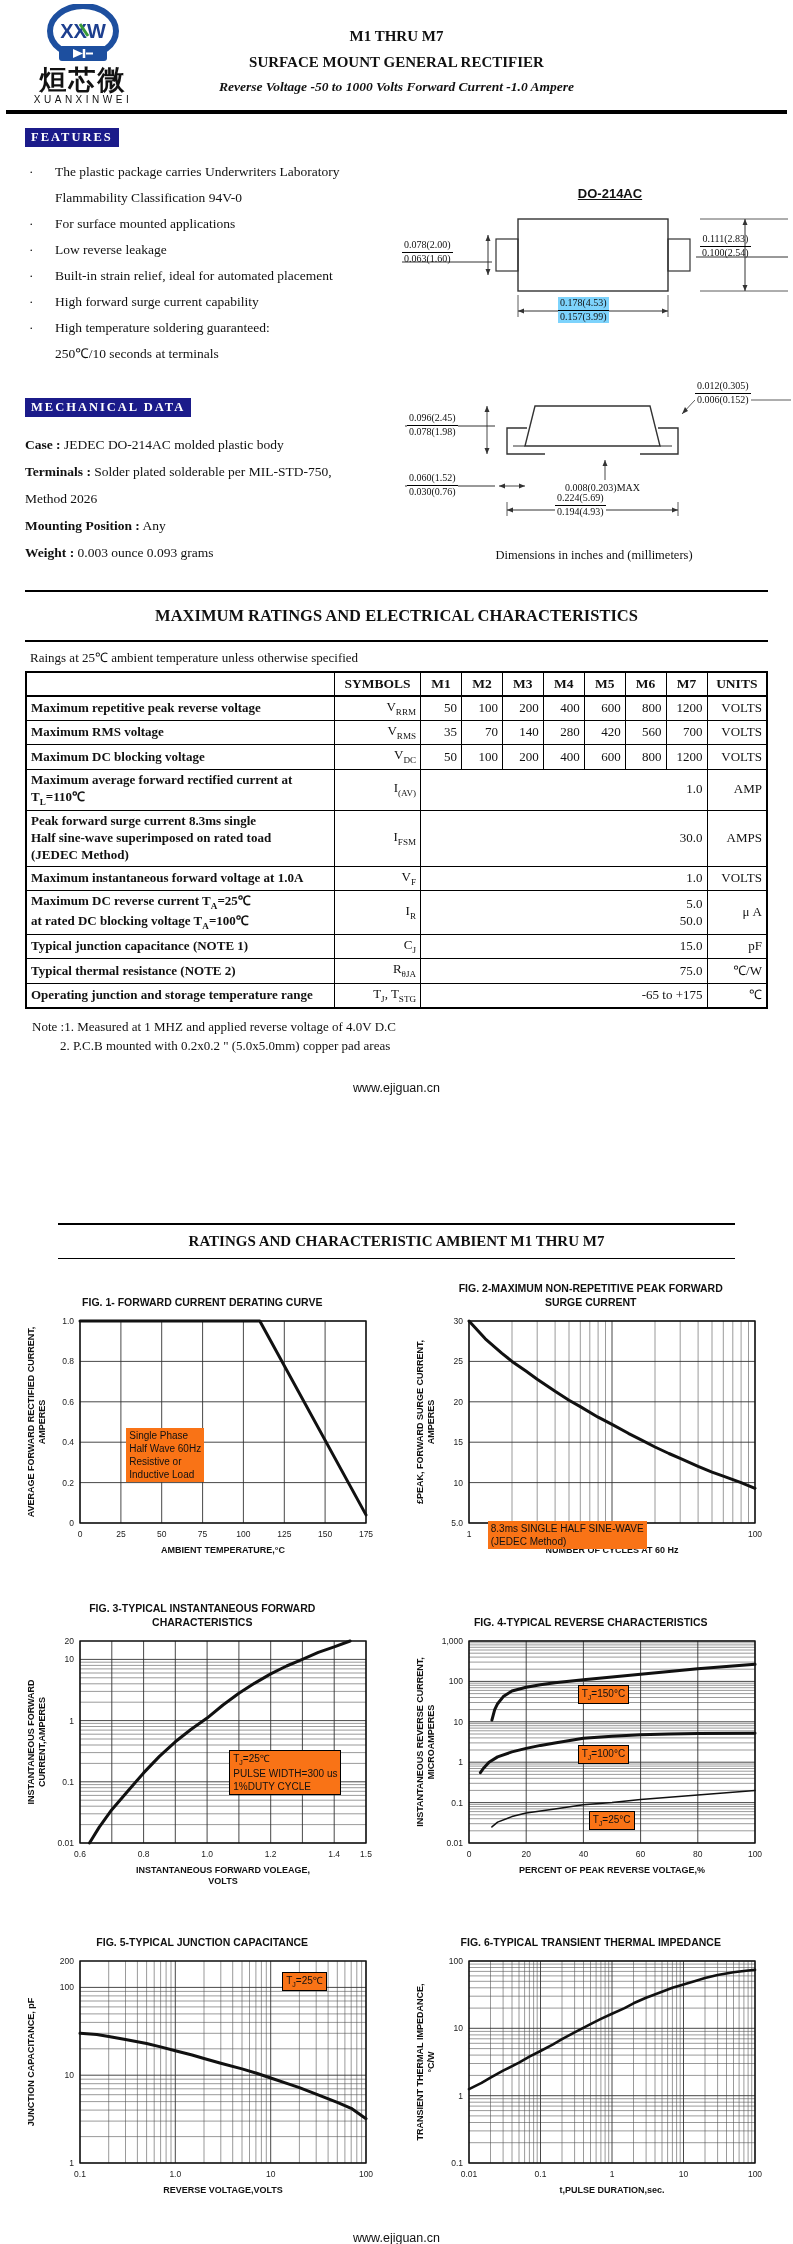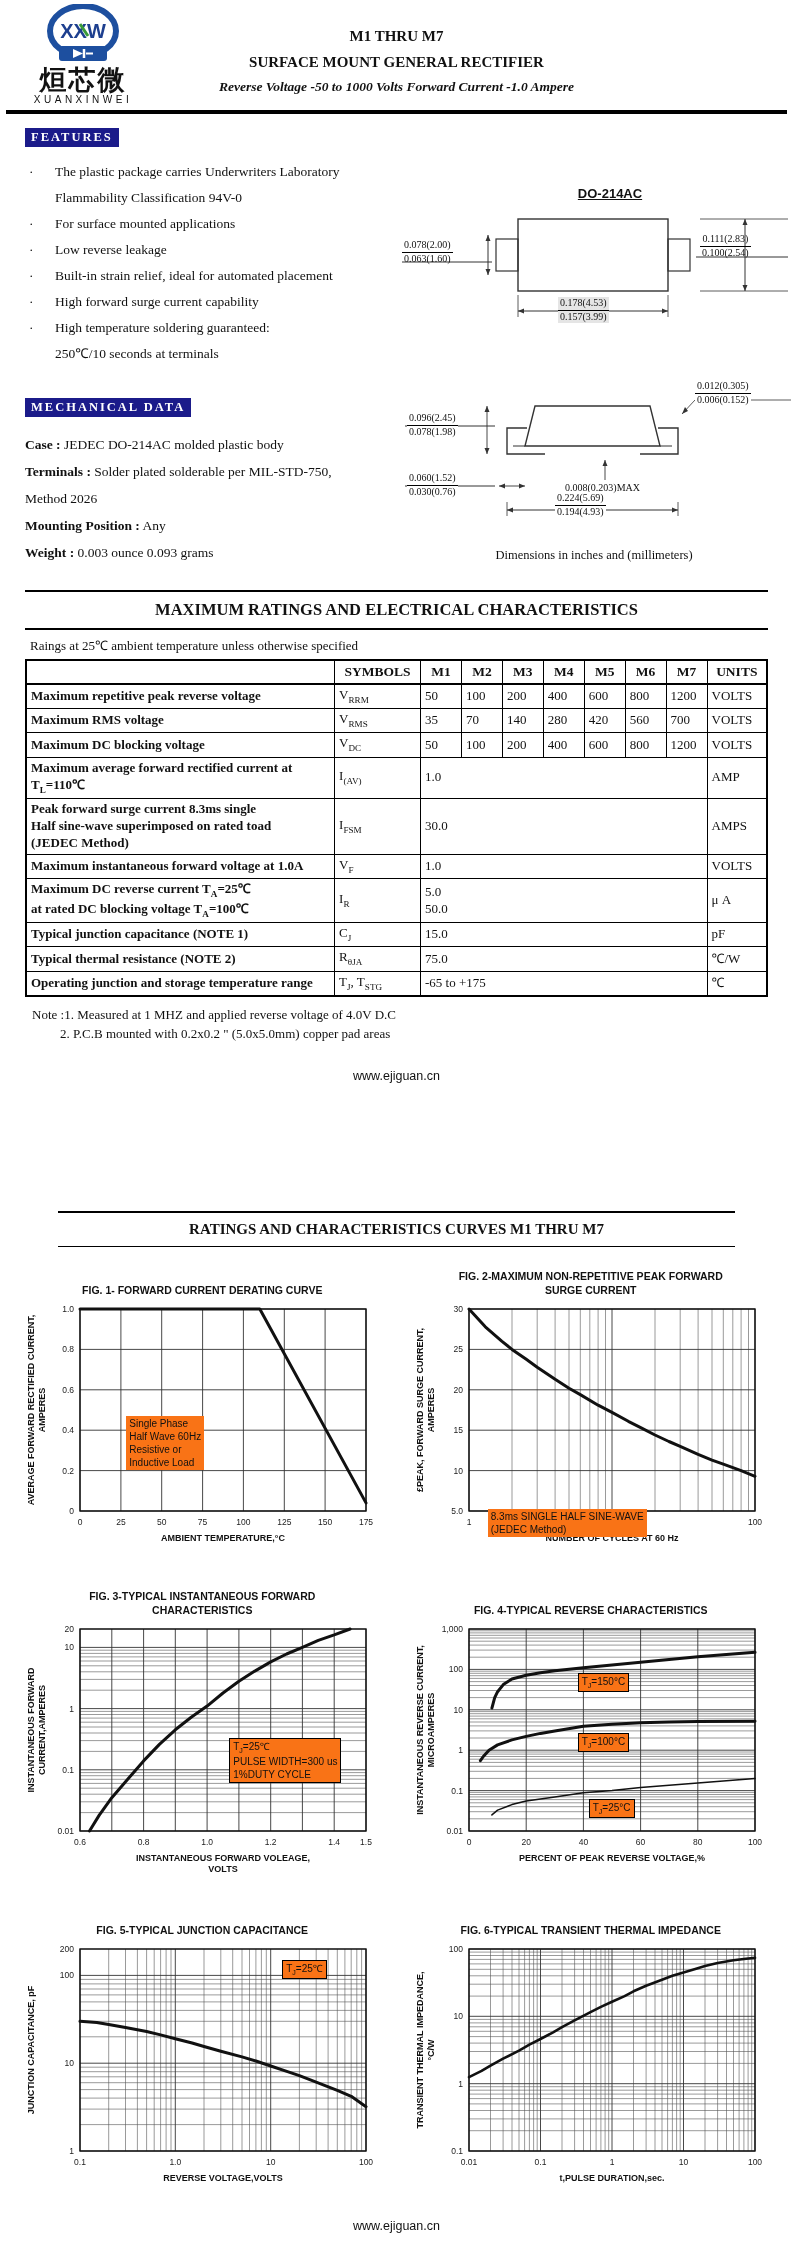--- a/index.html
+++ b/index.html
@@ -33,28 +33,28 @@
   .pkg-canvas{position:relative;}
   .dim{position:absolute;text-align:center;font-size:10px;line-height:1.25;font-family:"Liberation Serif",serif;}
   .dim .dtop{display:block;border-bottom:1px solid #000;padding:0 2px;}
   .dim .dbot{display:block;padding:0 2px;}
   .dim-single{position:absolute;font-size:10px;font-family:"Liberation Serif",serif;}
   .pkg-side{position:absolute;left:395px;top:270px;width:398px;}
   .pkg-caption{text-align:center;font-size:12.5px;margin-top:4px;}
   
   .hr1{height:2px;background:#000;}
   .ratings-hdr{margin:6px 25px 0;}
-  .ratings-title{text-align:center;font-weight:bold;font-size:16.5px;padding:8px 0;}
+  .ratings-title{text-align:center;font-weight:bold;font-size:16.5px;padding:14px 0;}
   .intro{margin:6px 0 4px 30px;font-size:13px;line-height:19px;}
   table.ratings{border-collapse:collapse;margin:4px 25px;width:743px;border:2px solid #000;
                 font-size:13px;}
   table.ratings th,table.ratings td{border:1px solid #000;padding:2px 4px;line-height:1.3;}
   table.ratings thead th{border-bottom:2px solid #000;font-size:13.5px;text-align:center;}
   td.lab{font-weight:bold;text-align:left;padding-left:6px;}
-  td.ctr{text-align:left;}
+  td.ctr{text-align:right;}
   .notes{margin:8px 0 0 32px;font-size:13px;line-height:19px;}
   .note-2{margin-left:28px;}
   .site-url{text-align:center;font-family:"Liberation Sans",sans-serif;font-size:12.5px;margin-top:26px;}
   
   .curves-hdr{margin:128px 58px 0;}
   .curves-hdr .hr2{height:1.5px;background:#000;}
   .curves-title{text-align:center;font-weight:bold;font-size:15px;padding:8px 0;}
   .figgrid{display:grid;grid-template-columns:1fr 1fr;margin:22px 8px 0;row-gap:28px;}
   .figcell{text-align:center;}
   .figtitle{font-family:"Liberation Sans",sans-serif;font-weight:bold;font-size:10.5px;
@@ -166,21 +166,21 @@
           <polygon points="268,106 262,103.5 262,108.5" fill="#333"></polygon>
         </svg>
         <div class="dim" style="left:2px;top:34px;">
           <span class="dtop">0.078(2.00)</span>
           <span class="dbot">0.063(1.60)</span>
         </div>
         <div class="dim" style="left:300px;top:28px;">
           <span class="dtop">0.111(2.83)</span>
           <span class="dbot">0.100(2.54)</span>
         </div>
-        <div class="dim" style="left:158px;top:92px;background:#e5e5e5;">
+        <div class="dim" style="left:158px;top:92px;background:#7dd3fc;">
           <span class="dtop">0.178(4.53)</span>
           <span class="dbot">0.157(3.99)</span>
         </div>
       </div>
     </div>
 
     <div class="pkg-side">
       <div class="pkg-canvas" style="height:160px;">
         <svg width="398" height="160">
 
@@ -358,21 +358,21 @@
     <div class="note-1">Note :1. Measured at 1 MHZ and applied reverse voltage of 4.0V D.C</div>
     <div class="note-2">2. P.C.B mounted with 0.2x0.2 " (5.0x5.0mm) copper pad areas</div>
   </div>
 
   <div class="site-url">
     <span>www.ejiguan.cn</span>
   </div>
 
   <div class="curves-hdr">
     <div class="hr2"></div>
-    <div class="curves-title">RATINGS AND CHARACTERISTICS CURVES M1 THRU M7</div>
+    <div class="curves-title">RATINGS AND CHARACTERISTIC AMBIENT M1 THRU M7</div>
     <div class="hr2"></div>
   </div>
 
   <div class="figgrid" id="figgrid">
     <div class="figcell">
       <div class="figtitle">FIG. 1- FORWARD CURRENT DERATING CURVE</div>
       <div class="chart"><svg width="360" height="258">
             <path d="" stroke="#555" stroke-width="0.6" fill="none"></path>
             <path d="M58.0,10V212M98.9,10V212M139.7,10V212M180.6,10V212M221.4,10V212M262.3,10V212M303.1,10V212M344.0,10V212M58,212.0H344M58,171.6H344M58,131.2H344M58,90.8H344M58,50.4H344M58,10.0H344" stroke="#333" stroke-width="0.9" fill="none"></path>
             <rect x="58" y="10" width="286" height="202" fill="none" stroke="#111" stroke-width="1.4"></rect>

